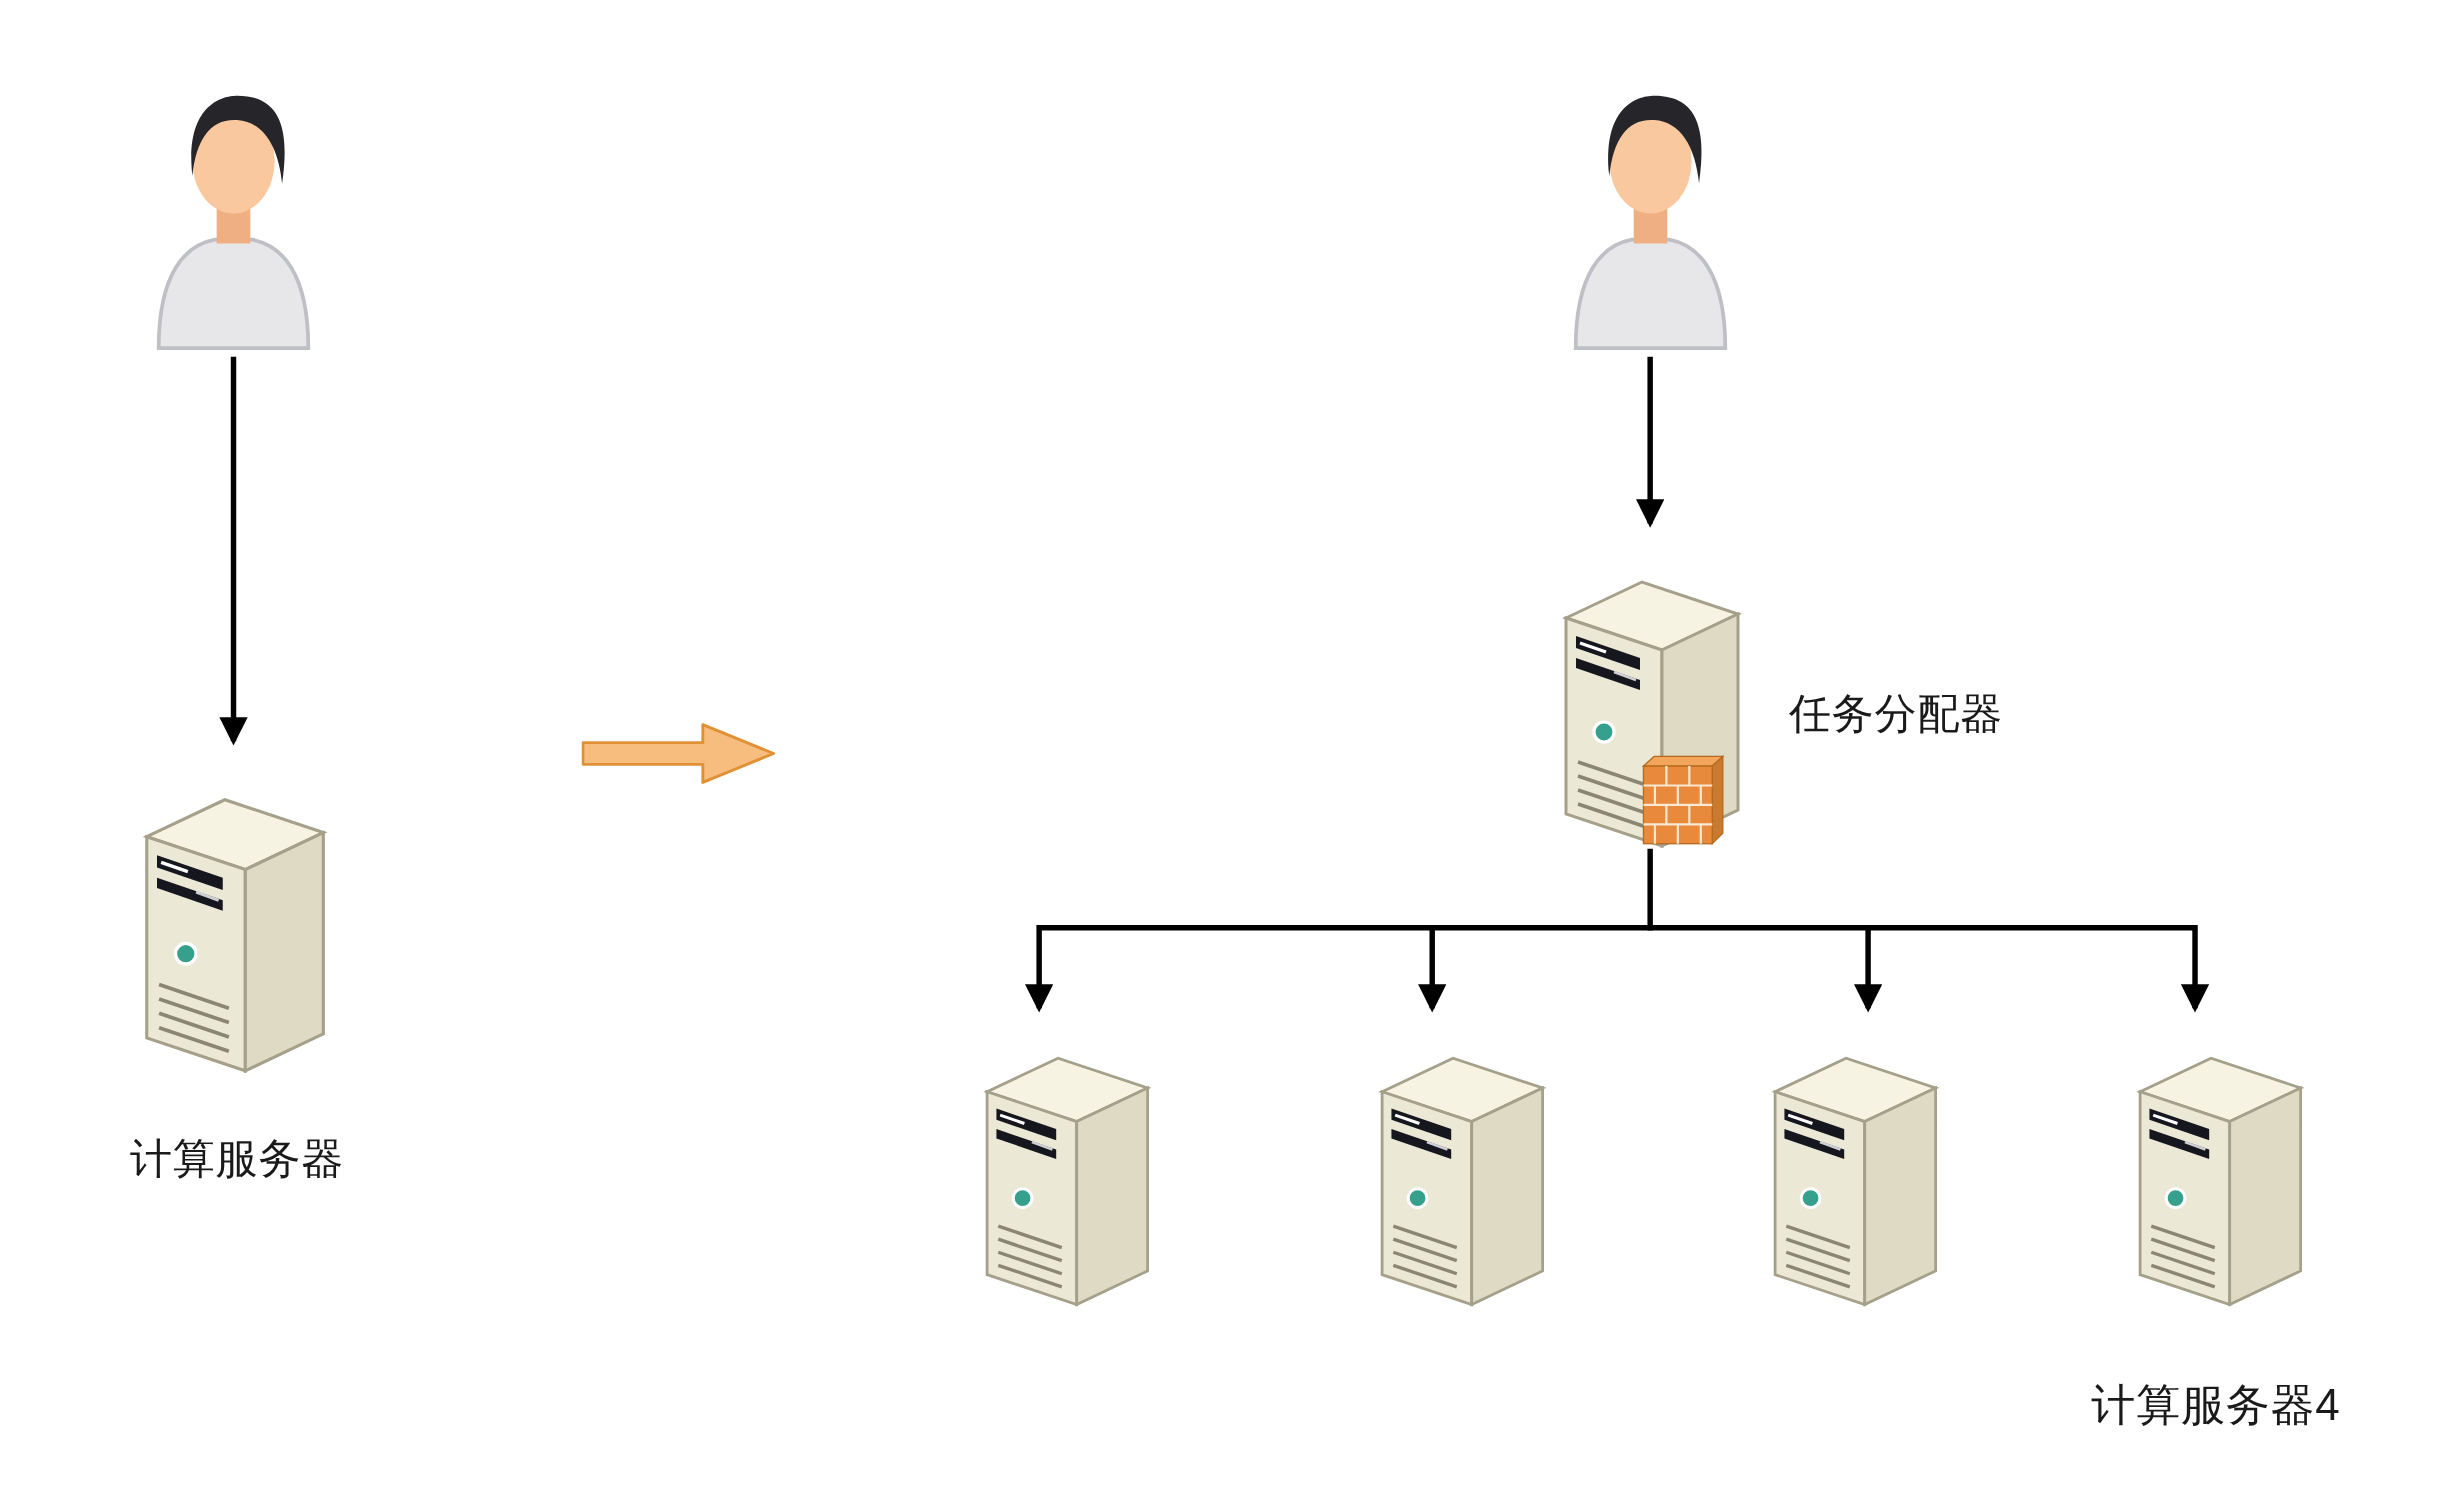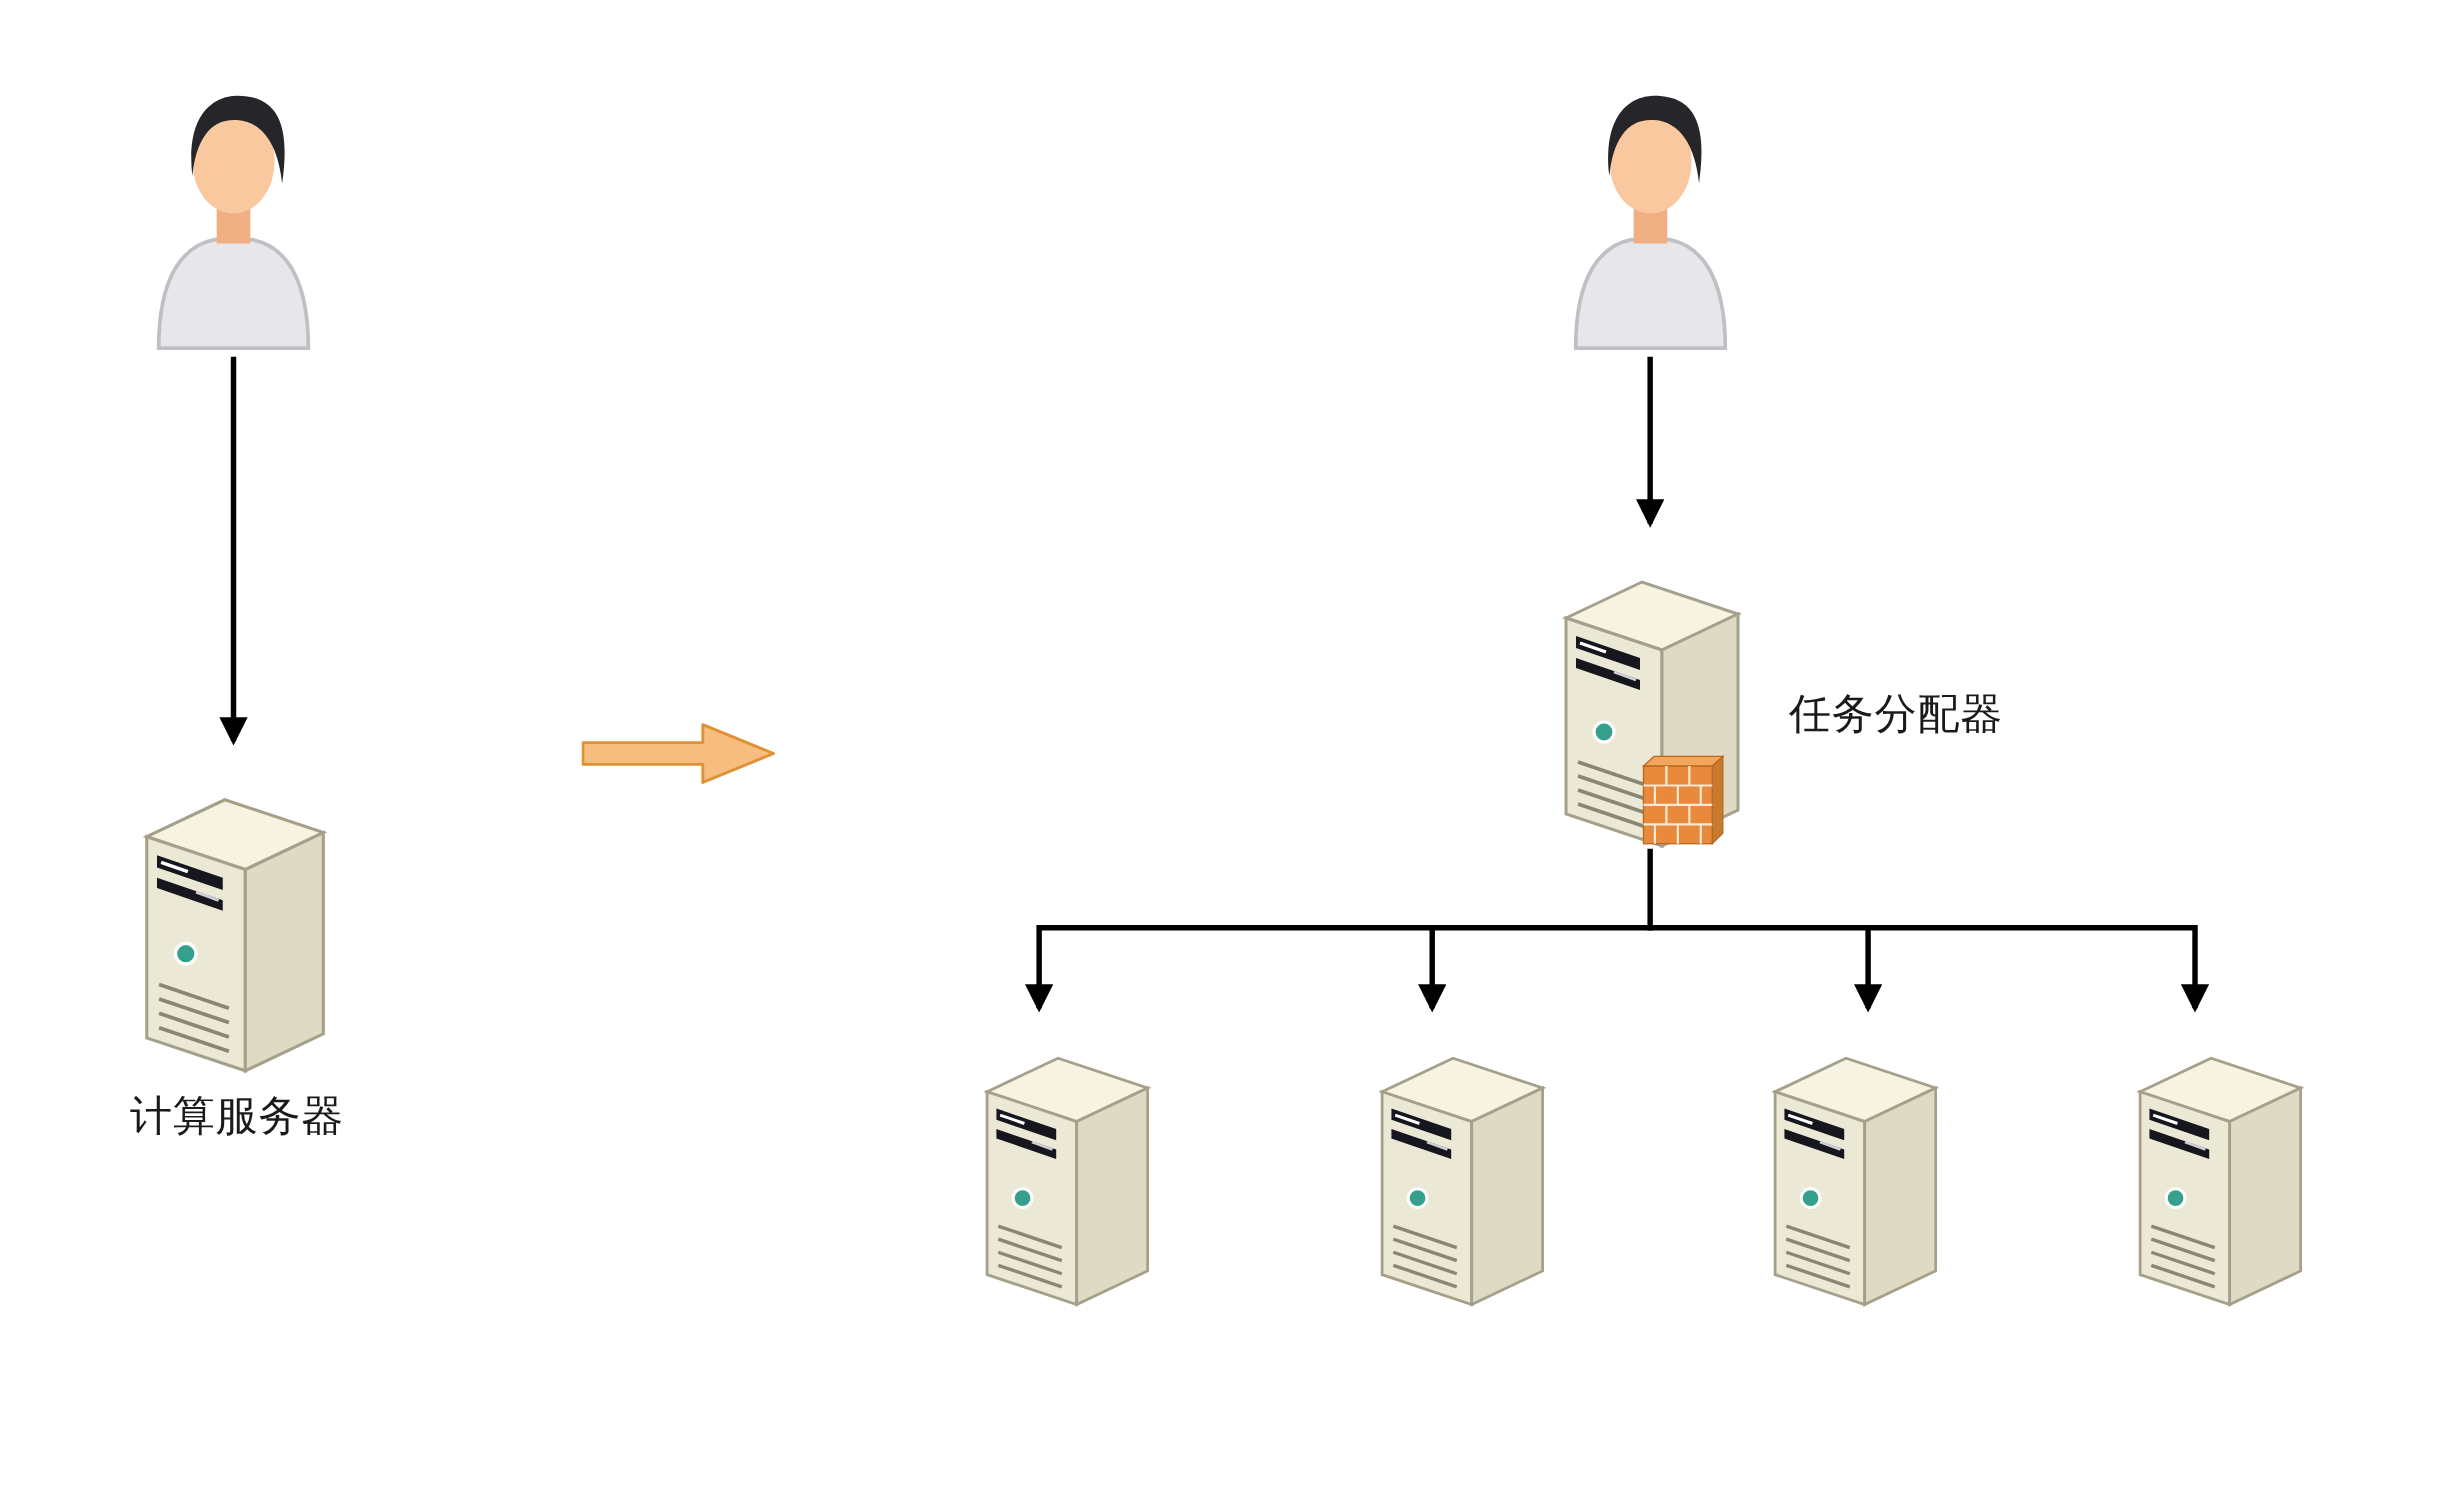--- a/index.html
+++ b/index.html
@@ -20,21 +20,21 @@
     background:var(--background,#fff);overflow:hidden;
     font-family:"Liberation Sans",sans-serif;
   }
   .abs{position:absolute;}
   .conn{stroke:var(--connector,#000);stroke-width:7;fill:none;}
   .label{
     position:absolute;font-size:42px;color:var(--text,#1a1a1a);
     white-space:nowrap;letter-spacing:0.8px;
   }
   .label.big{font-size:44px;}
-  .center{transform:translateX(-50%);}
+  .center{transform:translateX(-50%);margin-top:43px;}
   svg{display:block;}
 </style>
 </head>
 <body>
 
 <svg width="0" height="0" style="position:absolute" aria-hidden="true">
   <defs>
     <symbol id="sym-person" viewBox="0 0 100 140">
       <path d="M10,138 C10,98 24,83 40,80 L60,80 C76,83 90,98 90,138 Z" fill="#E7E7EA" stroke="#BFBFC6" stroke-width="2"></path>
       <path d="M41,58 L59,58 L59,82 L41,82 Z" fill="#EFAF82"></path>
@@ -151,15 +151,16 @@
     <svg viewBox="0 0 100 150" width="100%" height="100%">
         <use href="#sym-server"></use>
       </svg>
   </div>
   <div class="abs" style="left:2121px;top:1032px;width:195px;height:280px">
     <svg viewBox="0 0 100 150" width="100%" height="100%">
         <use href="#sym-server"></use>
       </svg>
   </div>
 
+  <div class="label big center" style="left:2216px;top:1333px">计算服务器4</div>
 
 </div>
 
 
 </body></html>

